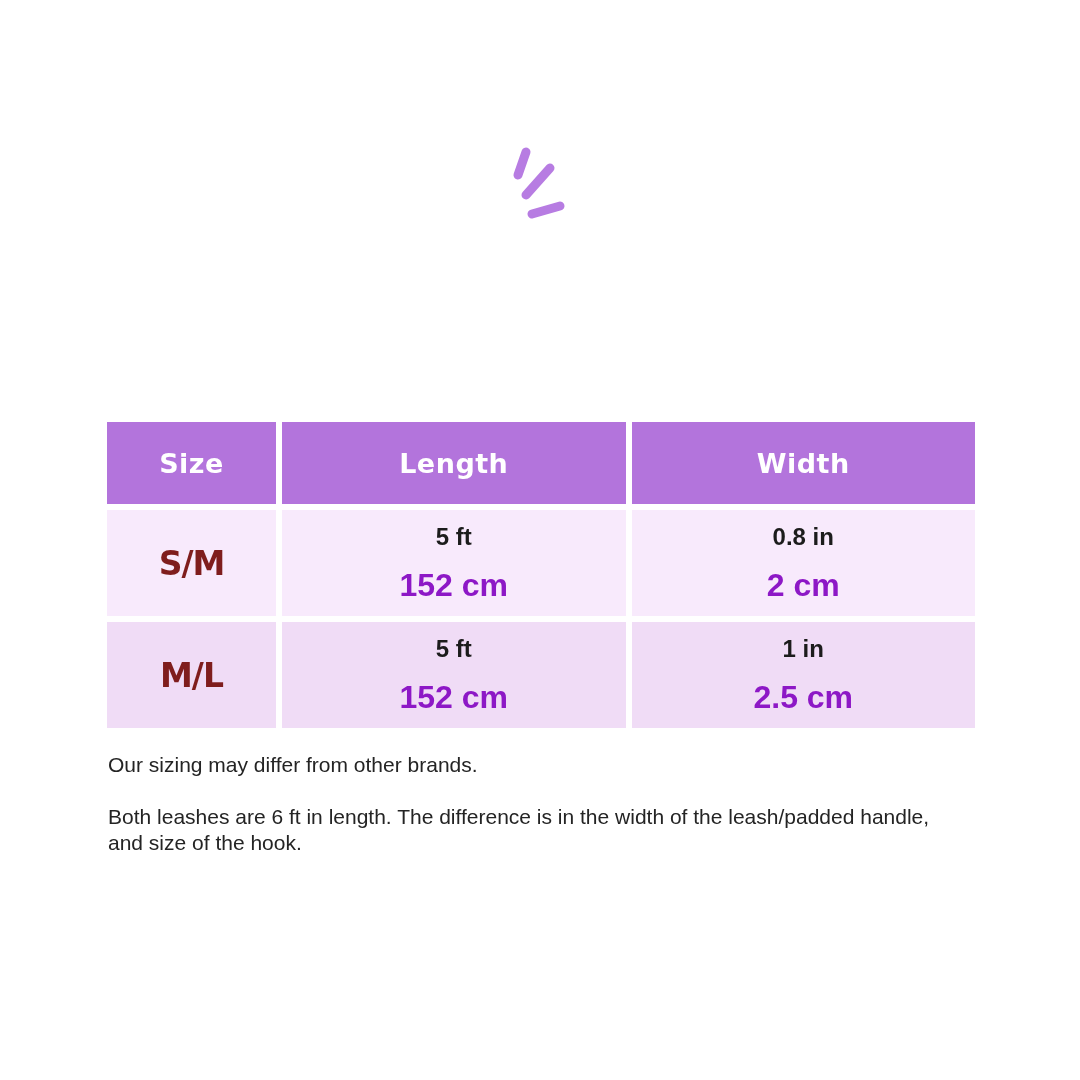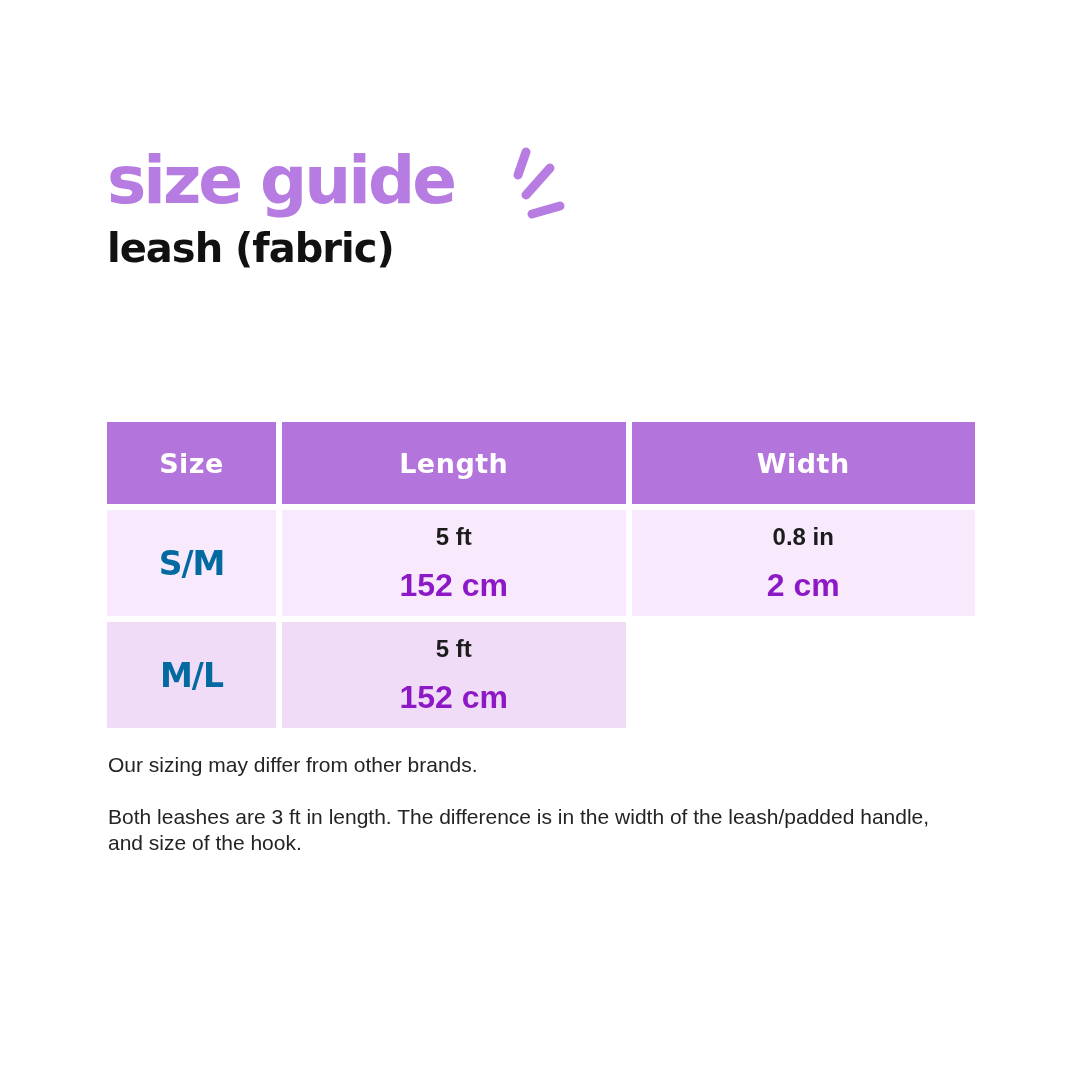--- a/index.html
+++ b/index.html
@@ -75,21 +75,21 @@
     align-items: center;
     justify-content: center;
   }
   .r1 { background: var(--row1-bg, #f8eafc); }
   .r2 { background: var(--row2-bg, #f0dcf6); }
   .size-label {
     font-family: "DejaVu Sans", sans-serif;
     font-weight: 800;
     font-size: 33px;
     letter-spacing: -1px;
-    color: #0369a1;
+    color: #7f1d1d;
   }
   .imperial {
     font-family: "Liberation Sans", sans-serif;
     font-weight: 700;
     font-size: 24px;
     color: #1c1c1c;
   }
   .metric {
     margin-top: 16px;
     font-family: "Liberation Sans", sans-serif;
@@ -111,24 +111,20 @@
     font-size: 21px;
     line-height: 26px;
     color: #242424;
   }
 </style>
 </head>
 <body>
 
 <div class="canvas">
 
-  <div class="header">
-    <h1 class="page-title">size guide</h1>
-    <h2 class="page-subtitle">leash (fabric)</h2>
-  </div>
 
   <svg class="sparkle" width="70" height="80" viewBox="0 0 70 80">
     <g stroke="#b77ce2" stroke-width="9" stroke-linecap="round" fill="none">
       <path d="M29 9 L21 32"></path>
       <path d="M53 25 L29 52"></path>
       <path d="M35 71 L63 63"></path>
     </g>
   </svg>
 
   <div class="size-table">
@@ -148,20 +144,24 @@
       <div class="metric">2 cm</div>
     </div>
 
     <div class="td r2">
       <span class="size-label">M/L</span>
     </div>
     <div class="td r2">
       <div class="imperial">5 ft</div>
       <div class="metric">152 cm</div>
     </div>
+    <div class="td r2">
+      <div class="imperial">1 in</div>
+      <div class="metric">2.5 cm</div>
+    </div>
   </div>
 
   <section class="notes">
     <p>Our sizing may differ from other brands.</p>
-    <p>Both leashes are 3 ft in length. The difference is in the width of the leash/padded handle, and size of the hook.</p>
+    <p>Both leashes are 6 ft in length. The difference is in the width of the leash/padded handle, and size of the hook.</p>
   </section>
 
 </div>
 
 </body></html>

